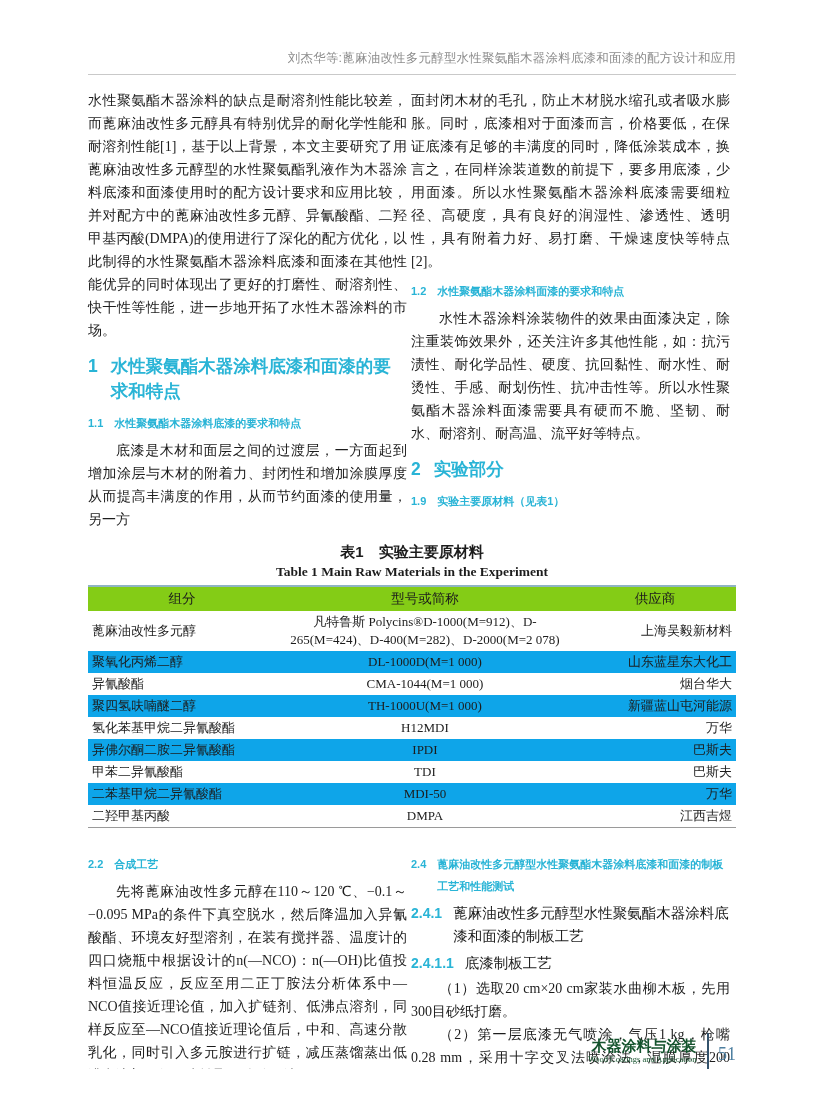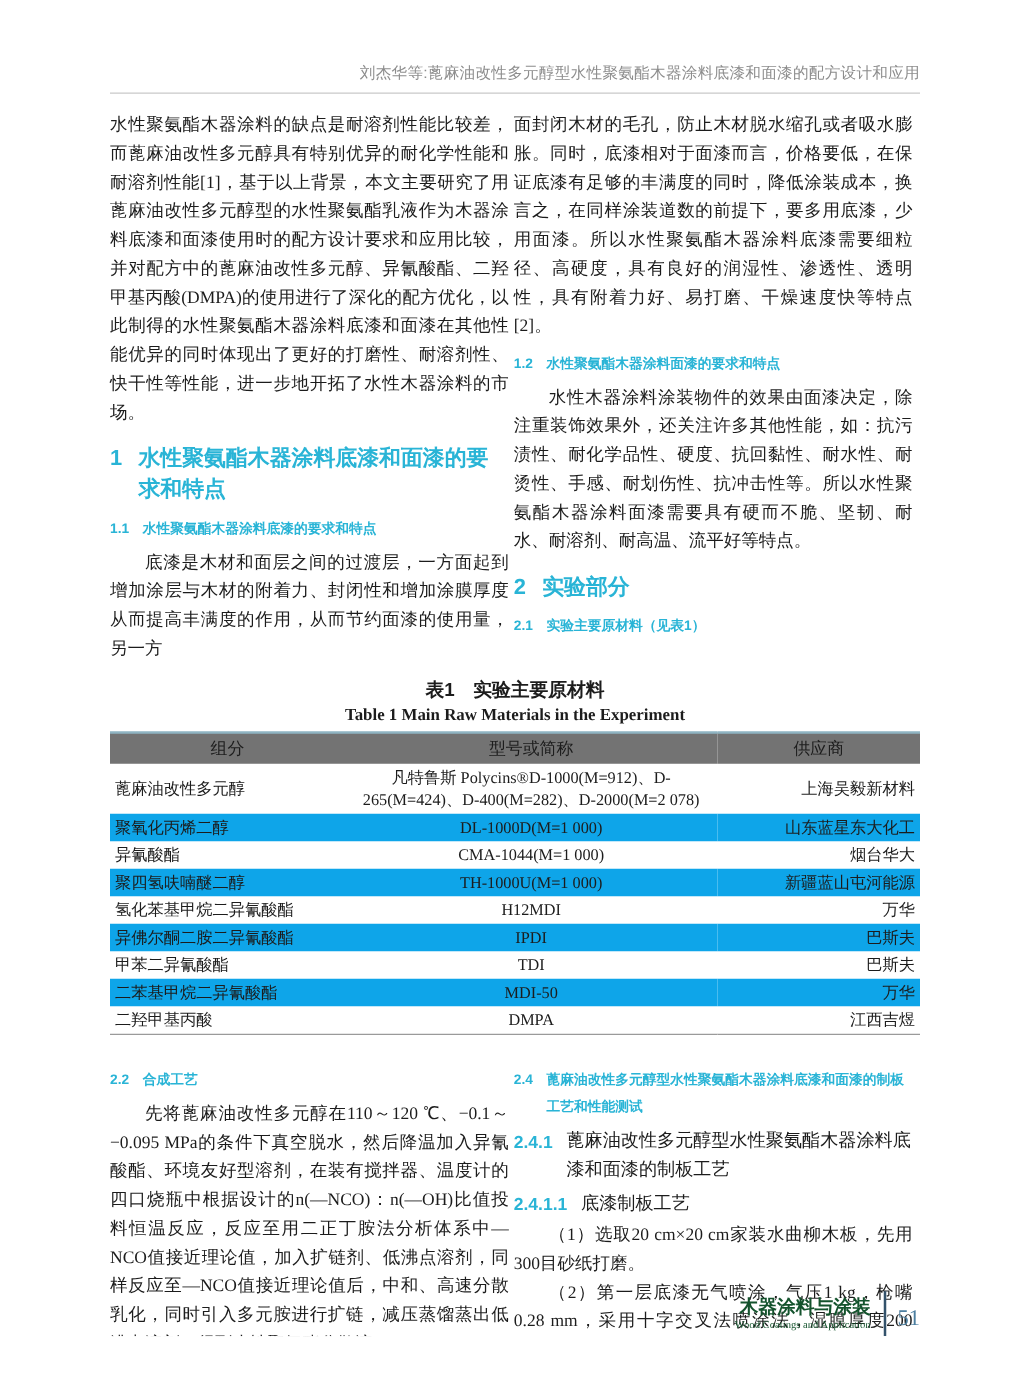--- a/index.html
+++ b/index.html
@@ -26,21 +26,21 @@
   .h3-num{color:var(--accent);font-family:"Liberation Sans",sans-serif;font-weight:bold;font-size:14px;}
   .h3-title{color:#1c1c1c;font-size:14.5px;}
 
   .table-block{margin-top:12px;}
   .tbl-title-cn{text-align:center;font-weight:bold;font-size:15px;
       font-family:"Liberation Sans",sans-serif;}
   .tbl-title-en{text-align:center;font-weight:bold;font-size:13.5px;margin-top:2px;}
   table.tbl{width:100%;border-collapse:collapse;margin-top:5px;
       border-top:2px solid #8fb4c2;border-bottom:1.5px solid #9a9a9a;
       font-size:13px;}
-  table.tbl th{background:#737373;font-weight:normal;font-size:13.5px;
+  table.tbl th{background:#84cc16;font-weight:normal;font-size:13.5px;
       padding:3px 6px;text-align:center;}
   table.tbl td{padding:2px 4px;line-height:18px;}
   tr.alt td{background:#0ea5e9;}
   td.c0{text-align:left;padding-left:10px;width:29%;}
   td.c1,th.c1{text-align:center;width:46%;}
   td.c2,th.c2{text-align:right;width:25%;}
   th.c0{width:29%;}
 
   .footer{position:absolute;left:88px;top:1033px;width:648px;
       display:flex;justify-content:flex-end;align-items:center;}
@@ -78,21 +78,21 @@
         <div class="h2">
           <span>1.2</span>
           <span>水性聚氨酯木器涂料面漆的要求和特点</span>
         </div>
         <p class="para indent">水性木器涂料涂装物件的效果由面漆决定，除注重装饰效果外，还关注许多其他性能，如：抗污渍性、耐化学品性、硬度、抗回黏性、耐水性、耐烫性、手感、耐划伤性、抗冲击性等。所以水性聚氨酯木器涂料面漆需要具有硬而不脆、坚韧、耐水、耐溶剂、耐高温、流平好等特点。</p>
         <div class="h1">
           <span>2</span>
           <span>实验部分</span>
         </div>
         <div class="h2">
-          <span>2.1</span>
+          <span>1.9</span>
           <span>实验主要原材料（见表1）</span>
         </div>
       </div>
     </div>
 
     <div class="table-block">
       <div class="tbl-title-cn">表1　实验主要原材料</div>
       <div class="tbl-title-en">Table 1   Main Raw Materials in the Experiment</div>
       <table class="tbl">
         <thead>

